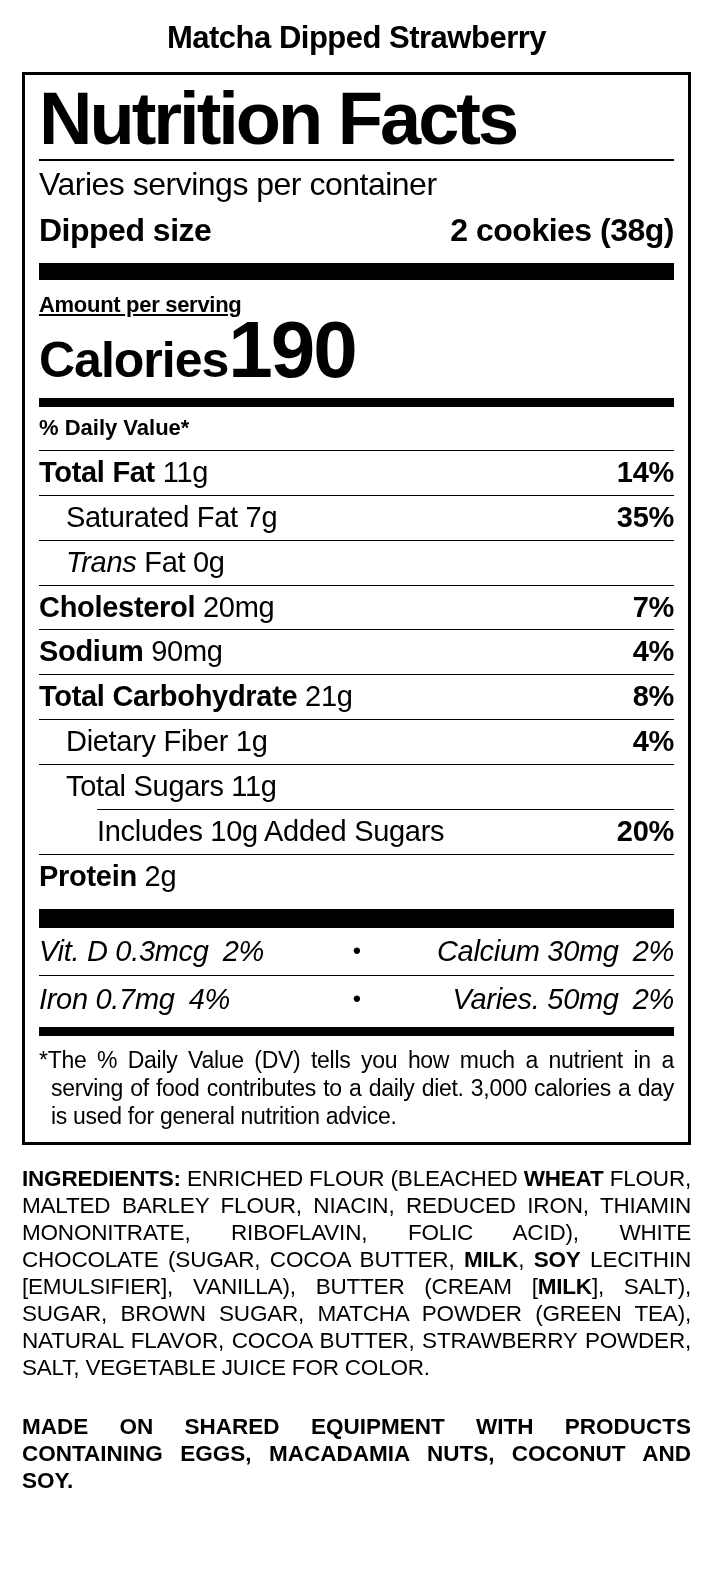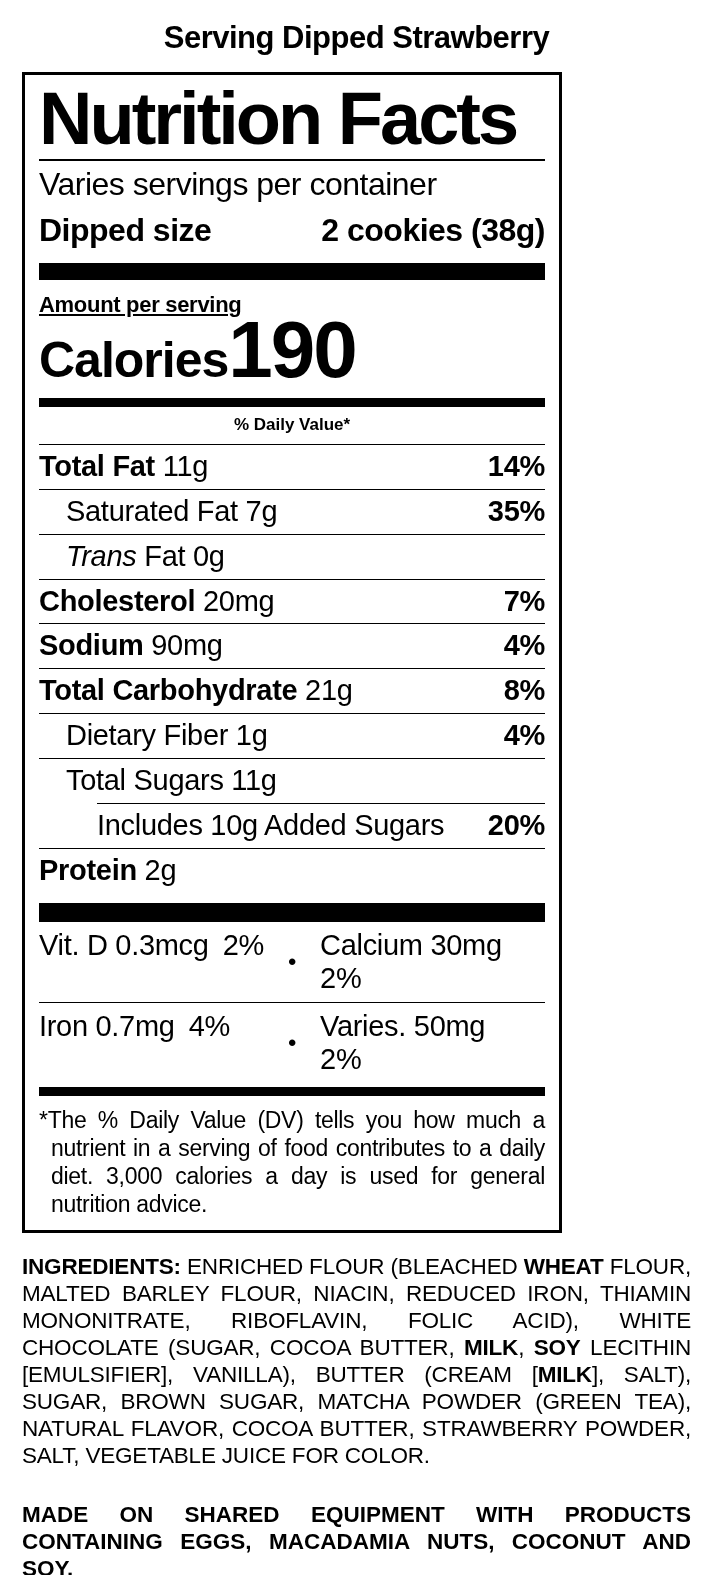--- a/index.html
+++ b/index.html
@@ -10,21 +10,21 @@
   }
   .page { position:relative; width:713px; height:1575px; background:#fff; }
 
   .product-title {
     margin:20px 10px 12px; text-align:center;
     font-size:31px; font-weight:800; letter-spacing:-0.5px;
   }
 
   .nf-box {
     margin:16px 22px; border:3px solid #000;
-    padding:4px 14px 12px; box-sizing:border-box; width:540px;
+    padding:4px 14px 12px; box-sizing:border-box; width:669px;
   }
 
   .nf-title {
     font-size:74px; font-weight:800; letter-spacing:-3px;
     line-height:1.02; white-space:nowrap; margin-top:2px;
   }
   .nf-title-rule { border:0; border-top:2px solid #000; margin:3px 0 2px; }
 
   .servings-line { font-size:32px; font-weight:400; line-height:1.2; margin:4px 0 0; letter-spacing:-0.5px; }
 
@@ -38,39 +38,39 @@
   .bar-b { height:9px; margin-top:10px; }
   .bar-c { height:19px; margin-top:10px; }
   .bar-d { height:9px; margin:4px 0 10px; }
 
   .amount-label { font-size:22px; font-weight:800; margin-top:12px; letter-spacing:-0.3px;text-decoration:underline; }
 
   .calories-row { display:flex; justify-content:flex-start; align-items:baseline; margin-top:-4px; }
   .calories-label { font-size:50px; font-weight:800; letter-spacing:-1px; line-height:1.1; }
   .calories-value { font-size:80px; font-weight:800; letter-spacing:-2px; line-height:0.9; }
 
-  .dv-header { text-align:center; font-size:17px; font-weight:800; padding:8px 0 9px; }
+  .dv-header { text-align:left; font-size:22px; font-weight:800; padding:8px 0 9px; }
 
   .n-row {
     display:flex; justify-content:space-between; align-items:baseline;
     border-top:1.5px solid #000; padding:6px 0; font-size:29px; line-height:1.1;
     letter-spacing:-0.3px;
   }
   .n-row .dv { font-weight:800; }
   .n-label-bold { font-weight:800; }
   .ind-1 { padding-left:27px; }
   .ind-2 { margin-left:58px; }
 
   .m-row {
     display:grid; grid-template-columns:1fr auto 1fr; align-items:baseline;
-    font-size:29px; padding:7px 0; letter-spacing:-0.3px;
+    font-size:29px; padding:7px 0; letter-spacing:-0.3px;font-style:italic;
   }
   .m-row.with-rule { border-top:1.5px solid #000; }
   .m-cell-left { display:flex; align-items:baseline; }
-  .m-cell-right { display:flex; align-items:baseline; justify-content:flex-end;flex-direction:column; }
+  .m-cell-right { display:flex; align-items:baseline; justify-content:flex-end; }
   .m-dv { margin-left:14px; }
   .m-bullet { font-size:24px; padding:0 10px; align-self:center; }
 
   .footnote {
     font-size:23px; line-height:1.22; text-align:justify;
     padding-left:12px; text-indent:-12px; margin:6px 0 0; letter-spacing:-0.3px;
   }
 
   .ingredients {
     margin:20px 22px 16px; font-size:22.5px; line-height:1.2;
@@ -81,21 +81,21 @@
   .allergen {
     margin:32px 22px 0; font-size:22.5px; line-height:1.2;
     text-align:justify;
   }
 </style>
 </head>
 <body>
 
 <div class="page">
 
-  <div class="product-title">Serving Dipped Strawberry</div>
+  <div class="product-title">Matcha Dipped Strawberry</div>
 
   <div class="nf-box">
 
     <div class="nf-title">Nutrition Facts</div>
     <hr class="nf-title-rule">
 
     <div class="servings-line">Varies servings per container</div>
 
     <div class="serving-row">
       <span>Dipped size</span>

